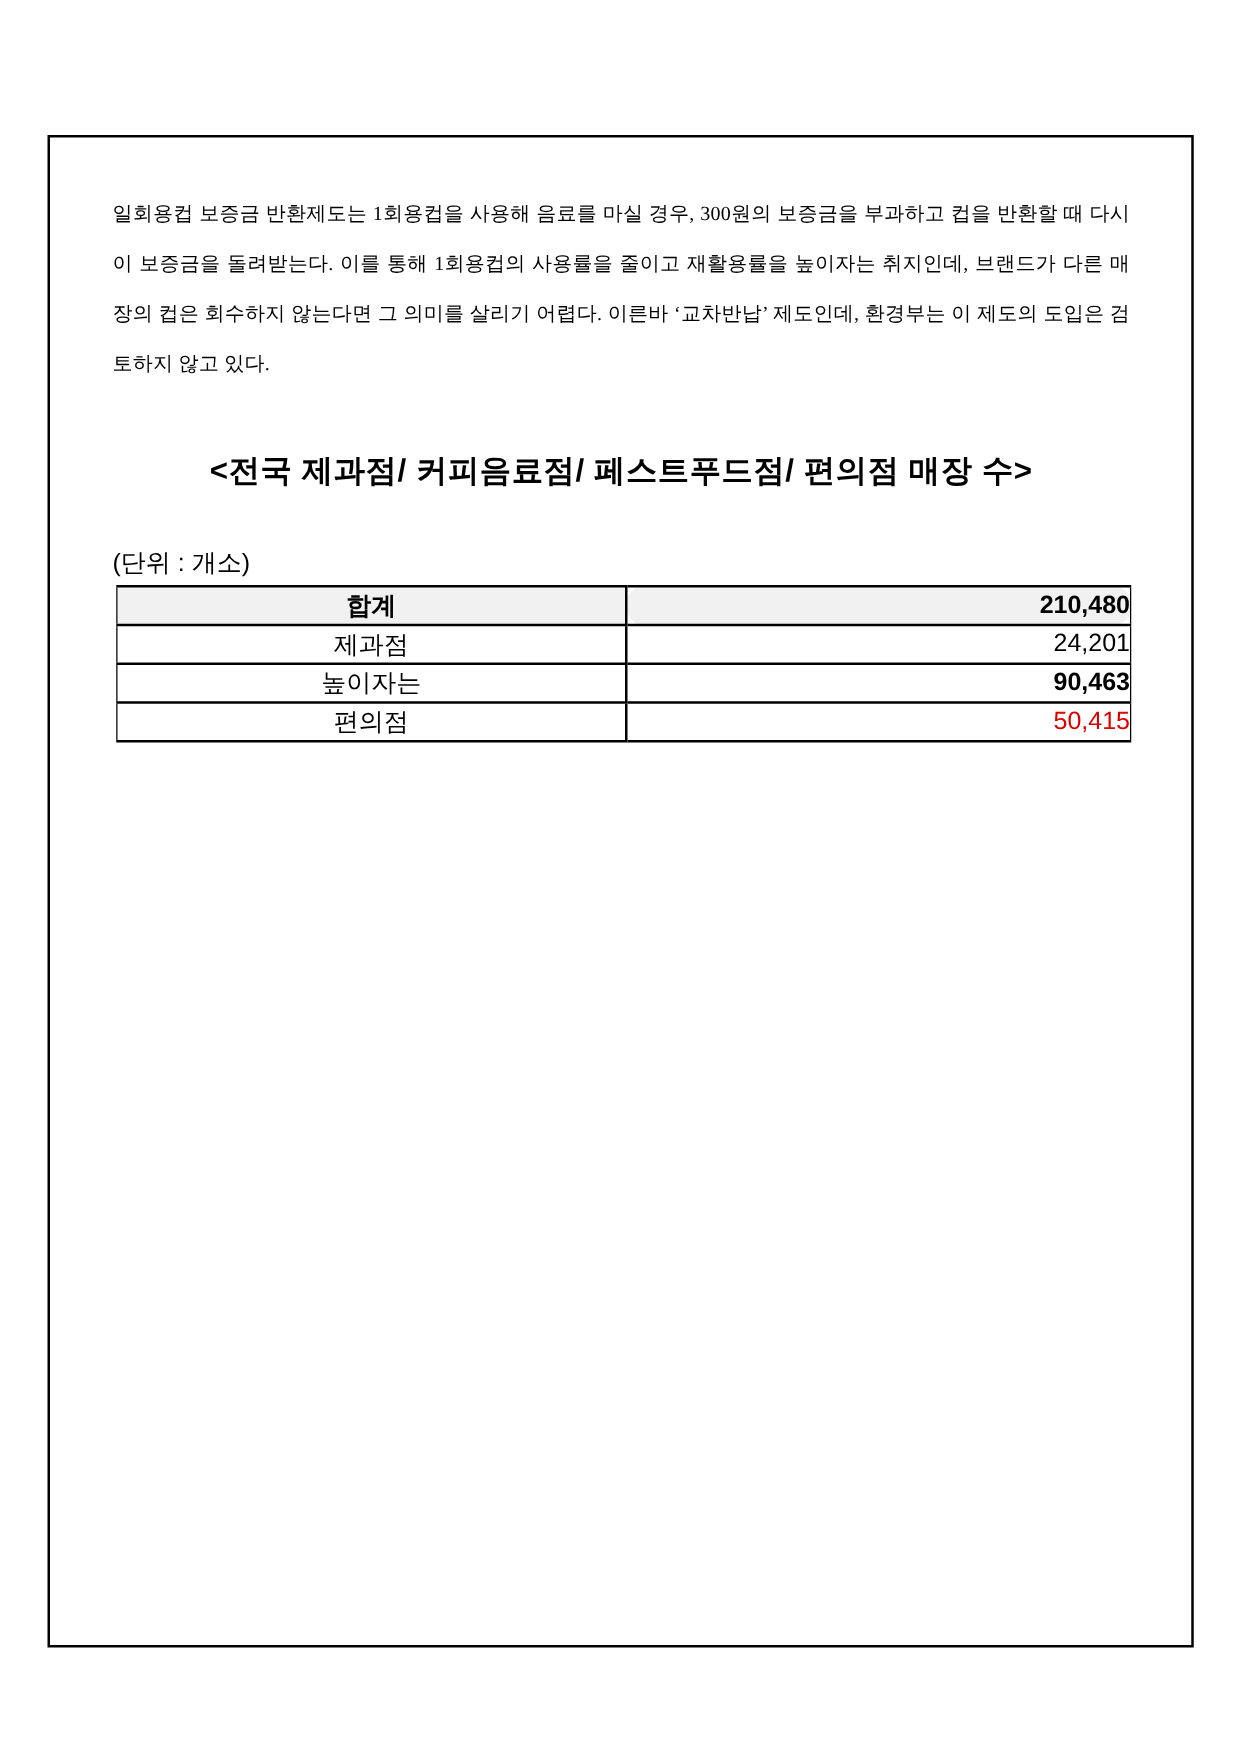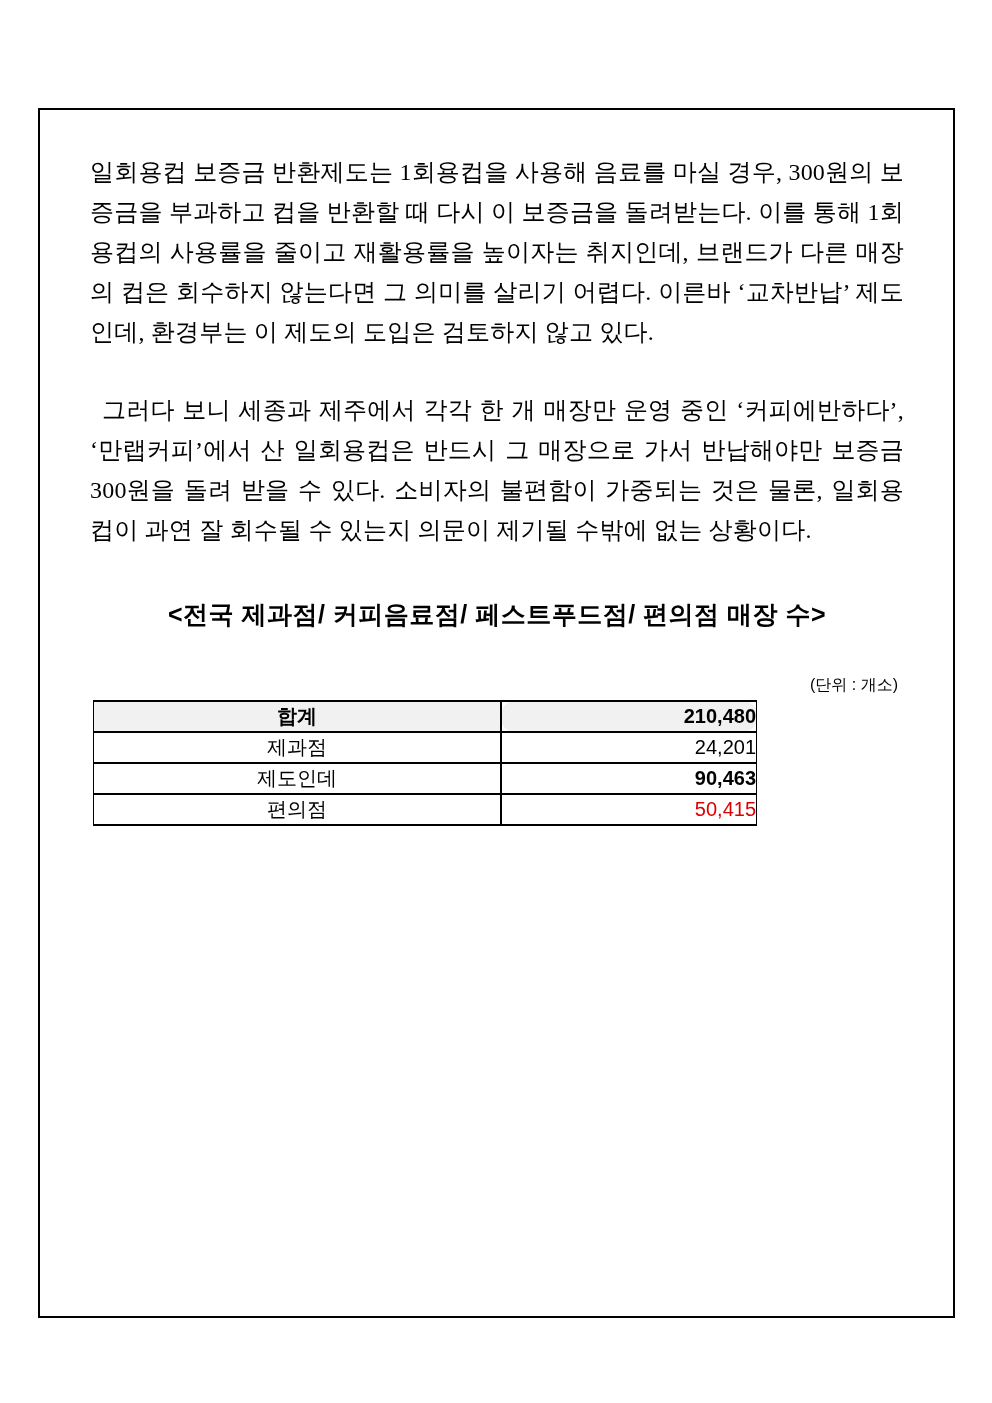--- a/index.html
+++ b/index.html
@@ -19,44 +19,44 @@
     left: 38px;
     top: 108px;
     width: 917px;
     height: 1210px;
     border: 2px solid #000;
     box-sizing: border-box;
     padding: 42px 49px 0 50px;
     overflow: hidden;
   }
   p.body-text {
-    font-size: 24px;
+    font-size: 16px;
     line-height: 40px;
     margin: 0 0 38px 0;
     text-align: justify;
     word-break: normal;
     letter-spacing: 0.2px;
   }
   p.indent1 { text-indent: 12px; }
   .table-title {
     font-family: "Liberation Sans", "DejaVu Sans", sans-serif;
     font-size: 25px;
     font-weight: bold;
     text-align: center;
     margin: 48px 0 0 0;
     letter-spacing: 0.5px;
   }
   .unit-label {
     font-family: "Liberation Sans", "DejaVu Sans", sans-serif;
-    font-size: 16px;
-    text-align: right;
+    font-size: 20px;
+    text-align: left;
     margin: 44px 6px 4px 0;
   }
   table.count-table {
-    width: 664px;
+    width: 812px;
     margin-left: 3px;
     border-collapse: collapse;
     font-family: "Liberation Sans", "DejaVu Sans", sans-serif;
     font-size: 20px;
     border-top: 2px solid #000;
     border-bottom: 2px solid #000;
     border-left: 1px solid #000;
     border-right: 1px solid #000;
   }
   table.count-table td {
@@ -83,41 +83,40 @@
   tr.row-coffee td.cell-value { font-weight: bold; }
   tr.row-convenience td.cell-value { color: var(--accent-red, #dd0000); }
 </style>
 </head>
 <body>
 
 <div class="doc-border">
 
   <p class="body-text">일회용컵 보증금 반환제도는 1회용컵을 사용해 음료를 마실 경우, 300원의 보증금을 부과하고 컵을 반환할 때 다시 이 보증금을 돌려받는다. 이를 통해 1회용컵의 사용률을 줄이고 재활용률을 높이자는 취지인데, 브랜드가 다른 매장의 컵은 회수하지 않는다면 그 의미를 살리기 어렵다. 이른바 ‘교차반납’ 제도인데, 환경부는 이 제도의 도입은 검토하지 않고 있다.</p>
 
-  <p class="body-text indent1">그러다 보니 세종과 제주에서 각각 한 개 매장만 운영 중인 ‘커피에반하다’, ‘만랩커피’에서 산 일회용컵은 반드시 그 매장으로 가서 반납해야만 보증금 300원을 돌려 받을 수 있다. 소비자의 불편함이 가중되는 것은 물론, 일회용 컵이 과연 잘 회수될 수 있는지 의문이 제기될 수밖에 없는 상황이다.</p>
 
 
 
 
   <div class="table-title">&lt;전국 제과점/ 커피음료점/ 페스트푸드점/ 편의점 매장 수&gt;</div>
 
   <div class="unit-label">(단위 : 개소)</div>
 
   <table class="count-table">
     <tbody>
       <tr class="row-total">
         <td class="cell-label">합계</td>
         <td class="cell-value">210,480</td>
       </tr>
       <tr class="row-bakery">
         <td class="cell-label">제과점</td>
         <td class="cell-value">24,201</td>
       </tr>
       <tr class="row-coffee">
-        <td class="cell-label">제도인데</td>
+        <td class="cell-label">높이자는</td>
         <td class="cell-value">90,463</td>
       </tr>
       <tr class="row-convenience">
         <td class="cell-label">편의점</td>
         <td class="cell-value">50,415</td>
       </tr>
     </tbody>
   </table>
 
 </div>

